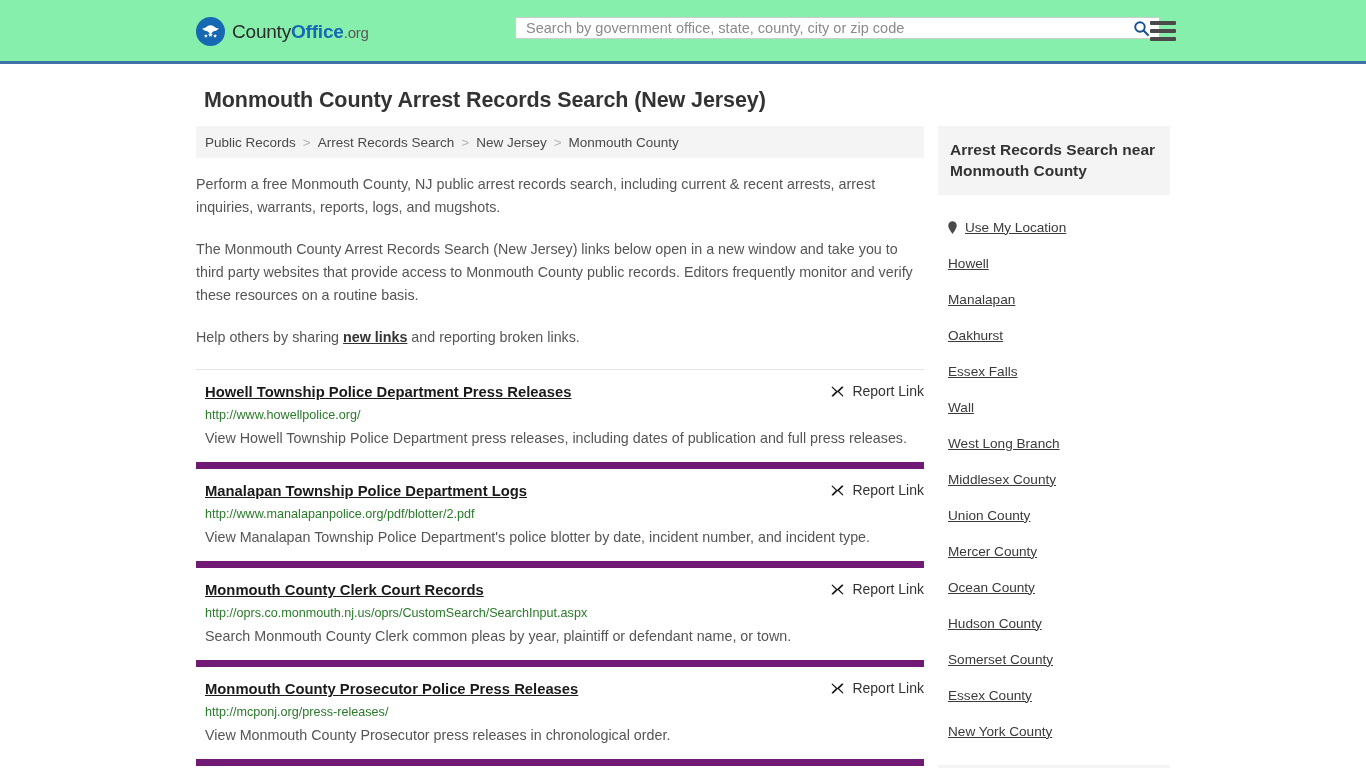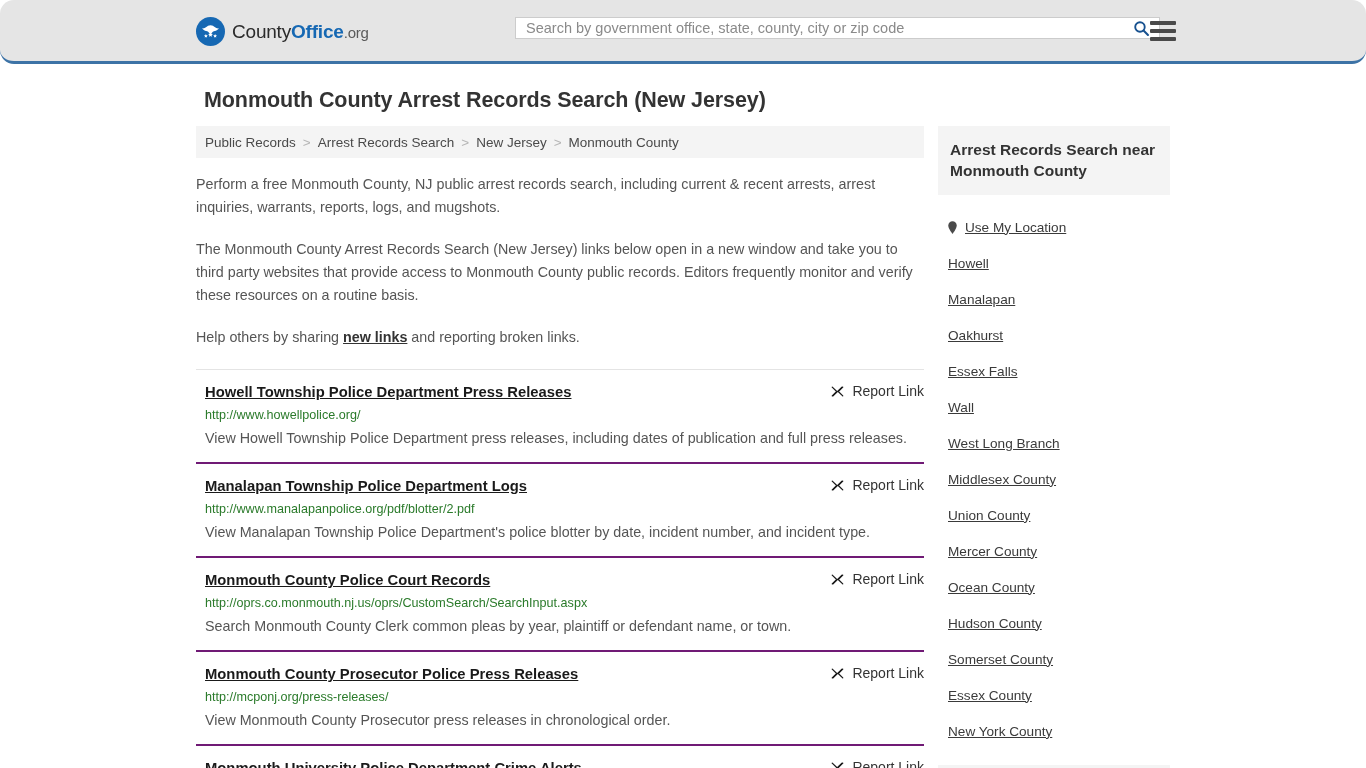--- a/index.html
+++ b/index.html
@@ -9,25 +9,24 @@
     overflow: hidden;
     background: #ffffff;
     font-family: "Liberation Sans", sans-serif;
   }
 
   
   #site-header {
     position: relative;
     width: 1366px;
     height: 64px;
-    background: #e5e5e5;
+    background: #86efac;
     border-bottom: 3px solid #3d73a6;
     display: flex;
     align-items: center;
-    border-radius: 14px;
   }
   #brand {
     position: absolute;
     left: 196px;
     top: 17px;
     display: flex;
     align-items: center;
     text-decoration: none;
   }
   #brand-mark {
@@ -157,21 +156,21 @@
   #intro-2 { margin-top: 19px; }
   #intro-3 { margin-top: 19px; }
   #intro-3 a {
     color: #333;
     font-weight: bold;
     text-decoration: underline;
   }
 
   #results { margin-top: 20px; }
   .result {
-    border-top: 2px solid #701a75;
+    border-top: 7px solid #701a75;
     padding: 12px 0 12px 9px;
     position: relative;
   }
   .result:first-child { border-top: 1px solid #e4e4e4; }
   .result-head {
     display: flex;
     align-items: flex-start;
     justify-content: space-between;
   }
   .result-title {
@@ -343,21 +342,21 @@
             </svg>
             <span>Report Link</span>
           </a>
         </div>
         <a class="result-url" href="#">http://www.manalapanpolice.org/pdf/blotter/2.pdf</a>
         <p class="result-desc">View Manalapan Township Police Department's police blotter by date, incident number, and incident type.</p>
       </div>
 
       <div class="result">
         <div class="result-head">
-          <a class="result-title" href="#">Monmouth County Police Court Records</a>
+          <a class="result-title" href="#">Monmouth County Clerk Court Records</a>
           <a class="report-link" href="#">
             <svg width="15" height="15" viewBox="0 0 20 20" aria-hidden="true">
               <path d="M3 4.2 L9 10 L3 15.8" fill="none" stroke="#1a1a1a" stroke-width="1.7" stroke-linecap="round"></path>
               <path d="M17 4.2 L11 10 L17 15.8" fill="none" stroke="#1a1a1a" stroke-width="1.7" stroke-linecap="round"></path>
               <path d="M4 15.8 L16 4.2" fill="none" stroke="#1a1a1a" stroke-width="1.7" stroke-linecap="round"></path>
             </svg>
             <span>Report Link</span>
           </a>
         </div>
         <a class="result-url" href="#">http://oprs.co.monmouth.nj.us/oprs/CustomSearch/SearchInput.aspx</a>

